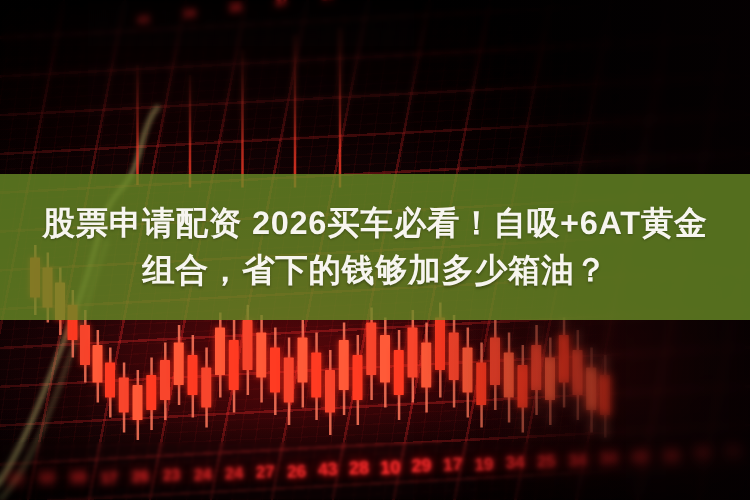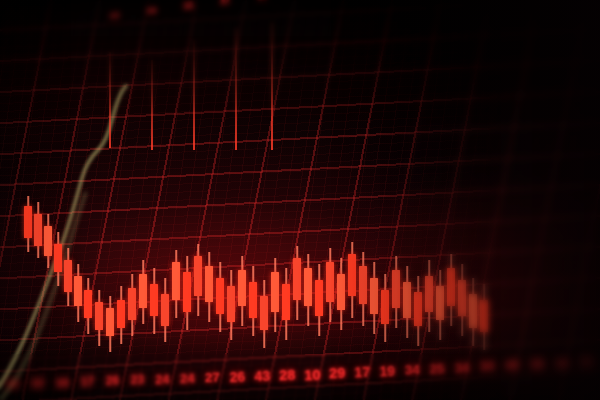--- a/index.html
+++ b/index.html
@@ -348,14 +348,18 @@
       <span style="width: 25px; filter: blur(2.16px); opacity: 0.6625; font-size: 12px;">38</span>
       <span style="width: 25px; filter: blur(2.61px); opacity: 0.625; font-size: 11.7px;">30</span>
       <span style="width: 25px; filter: blur(3.11px); opacity: 0.5875; font-size: 11.3px;">21</span>
     </div>
 
   <div id="soft-top"></div>
   <div id="soft-right"></div>
   <div id="soft-bottom"></div>
   <div class="layer" id="dof"></div>
 
+  <div id="headline-band">
+    <div class="hl" id="headline-line-1">股票申请配资 2026买车必看！自吸+6AT黄金</div>
+    <div class="hl" id="headline-line-2">组合，省下的钱够加多少箱油？</div>
+  </div>
 
 </div>
 
 </body></html>

